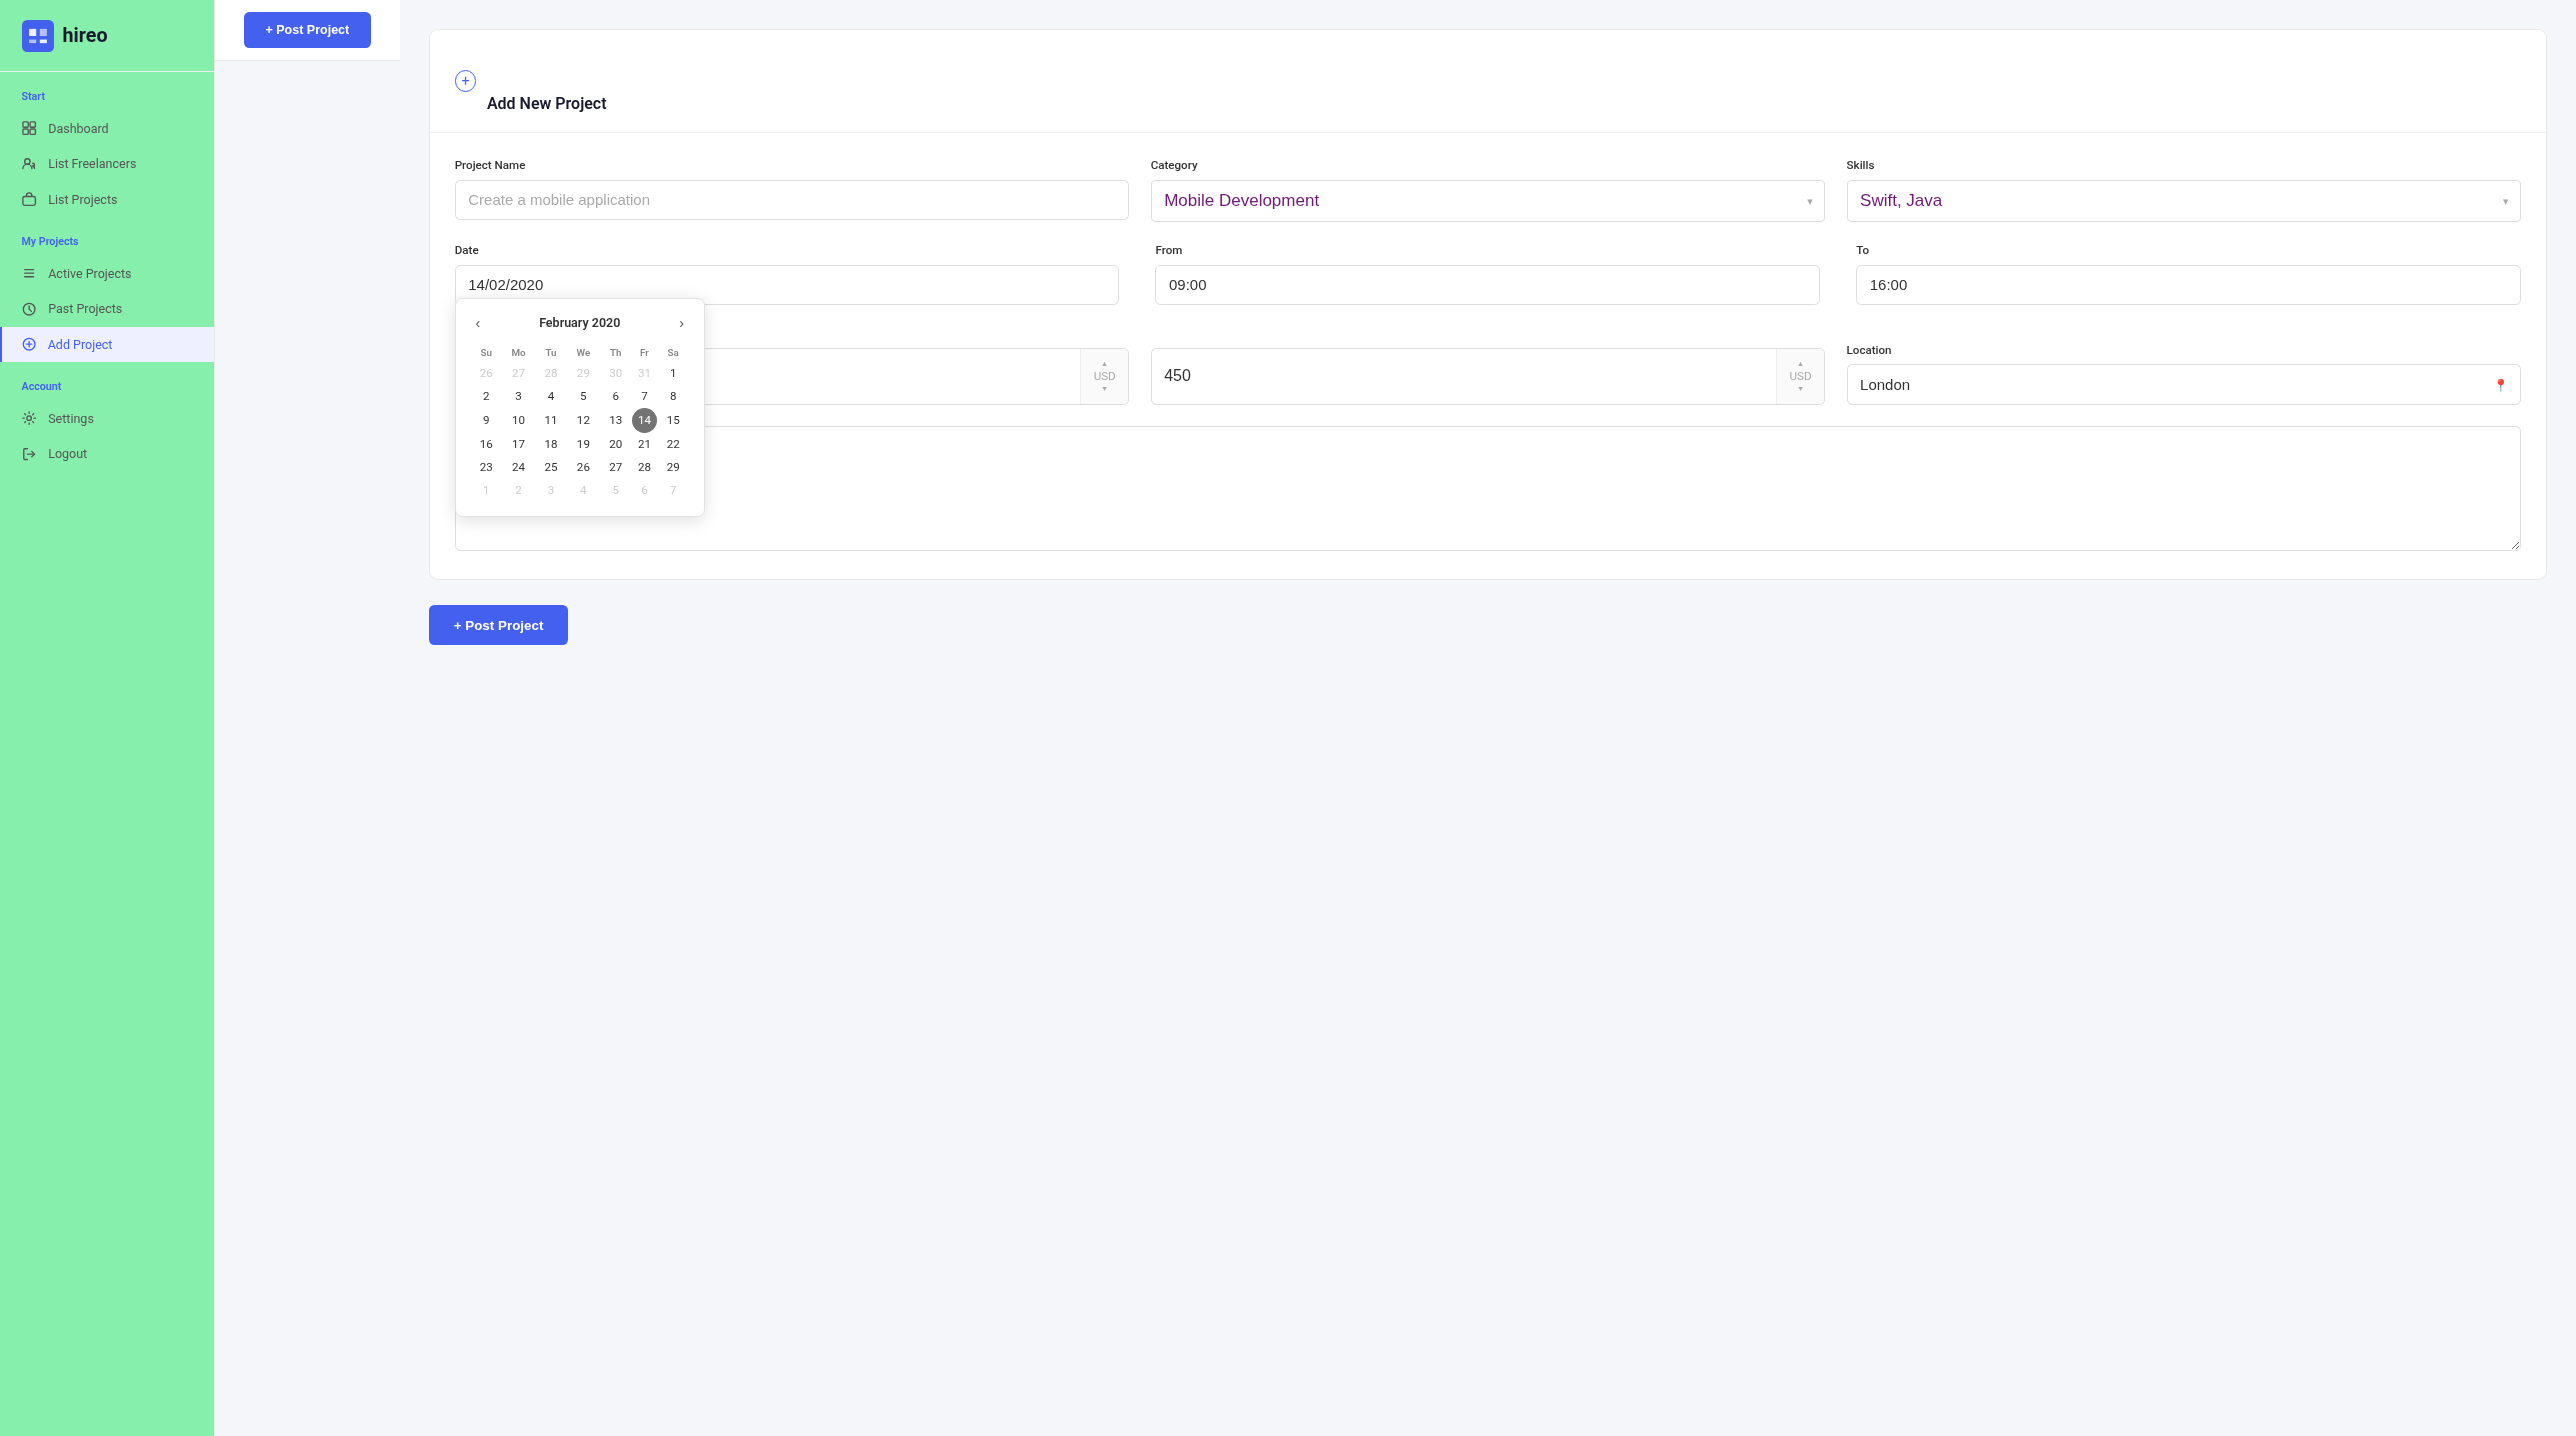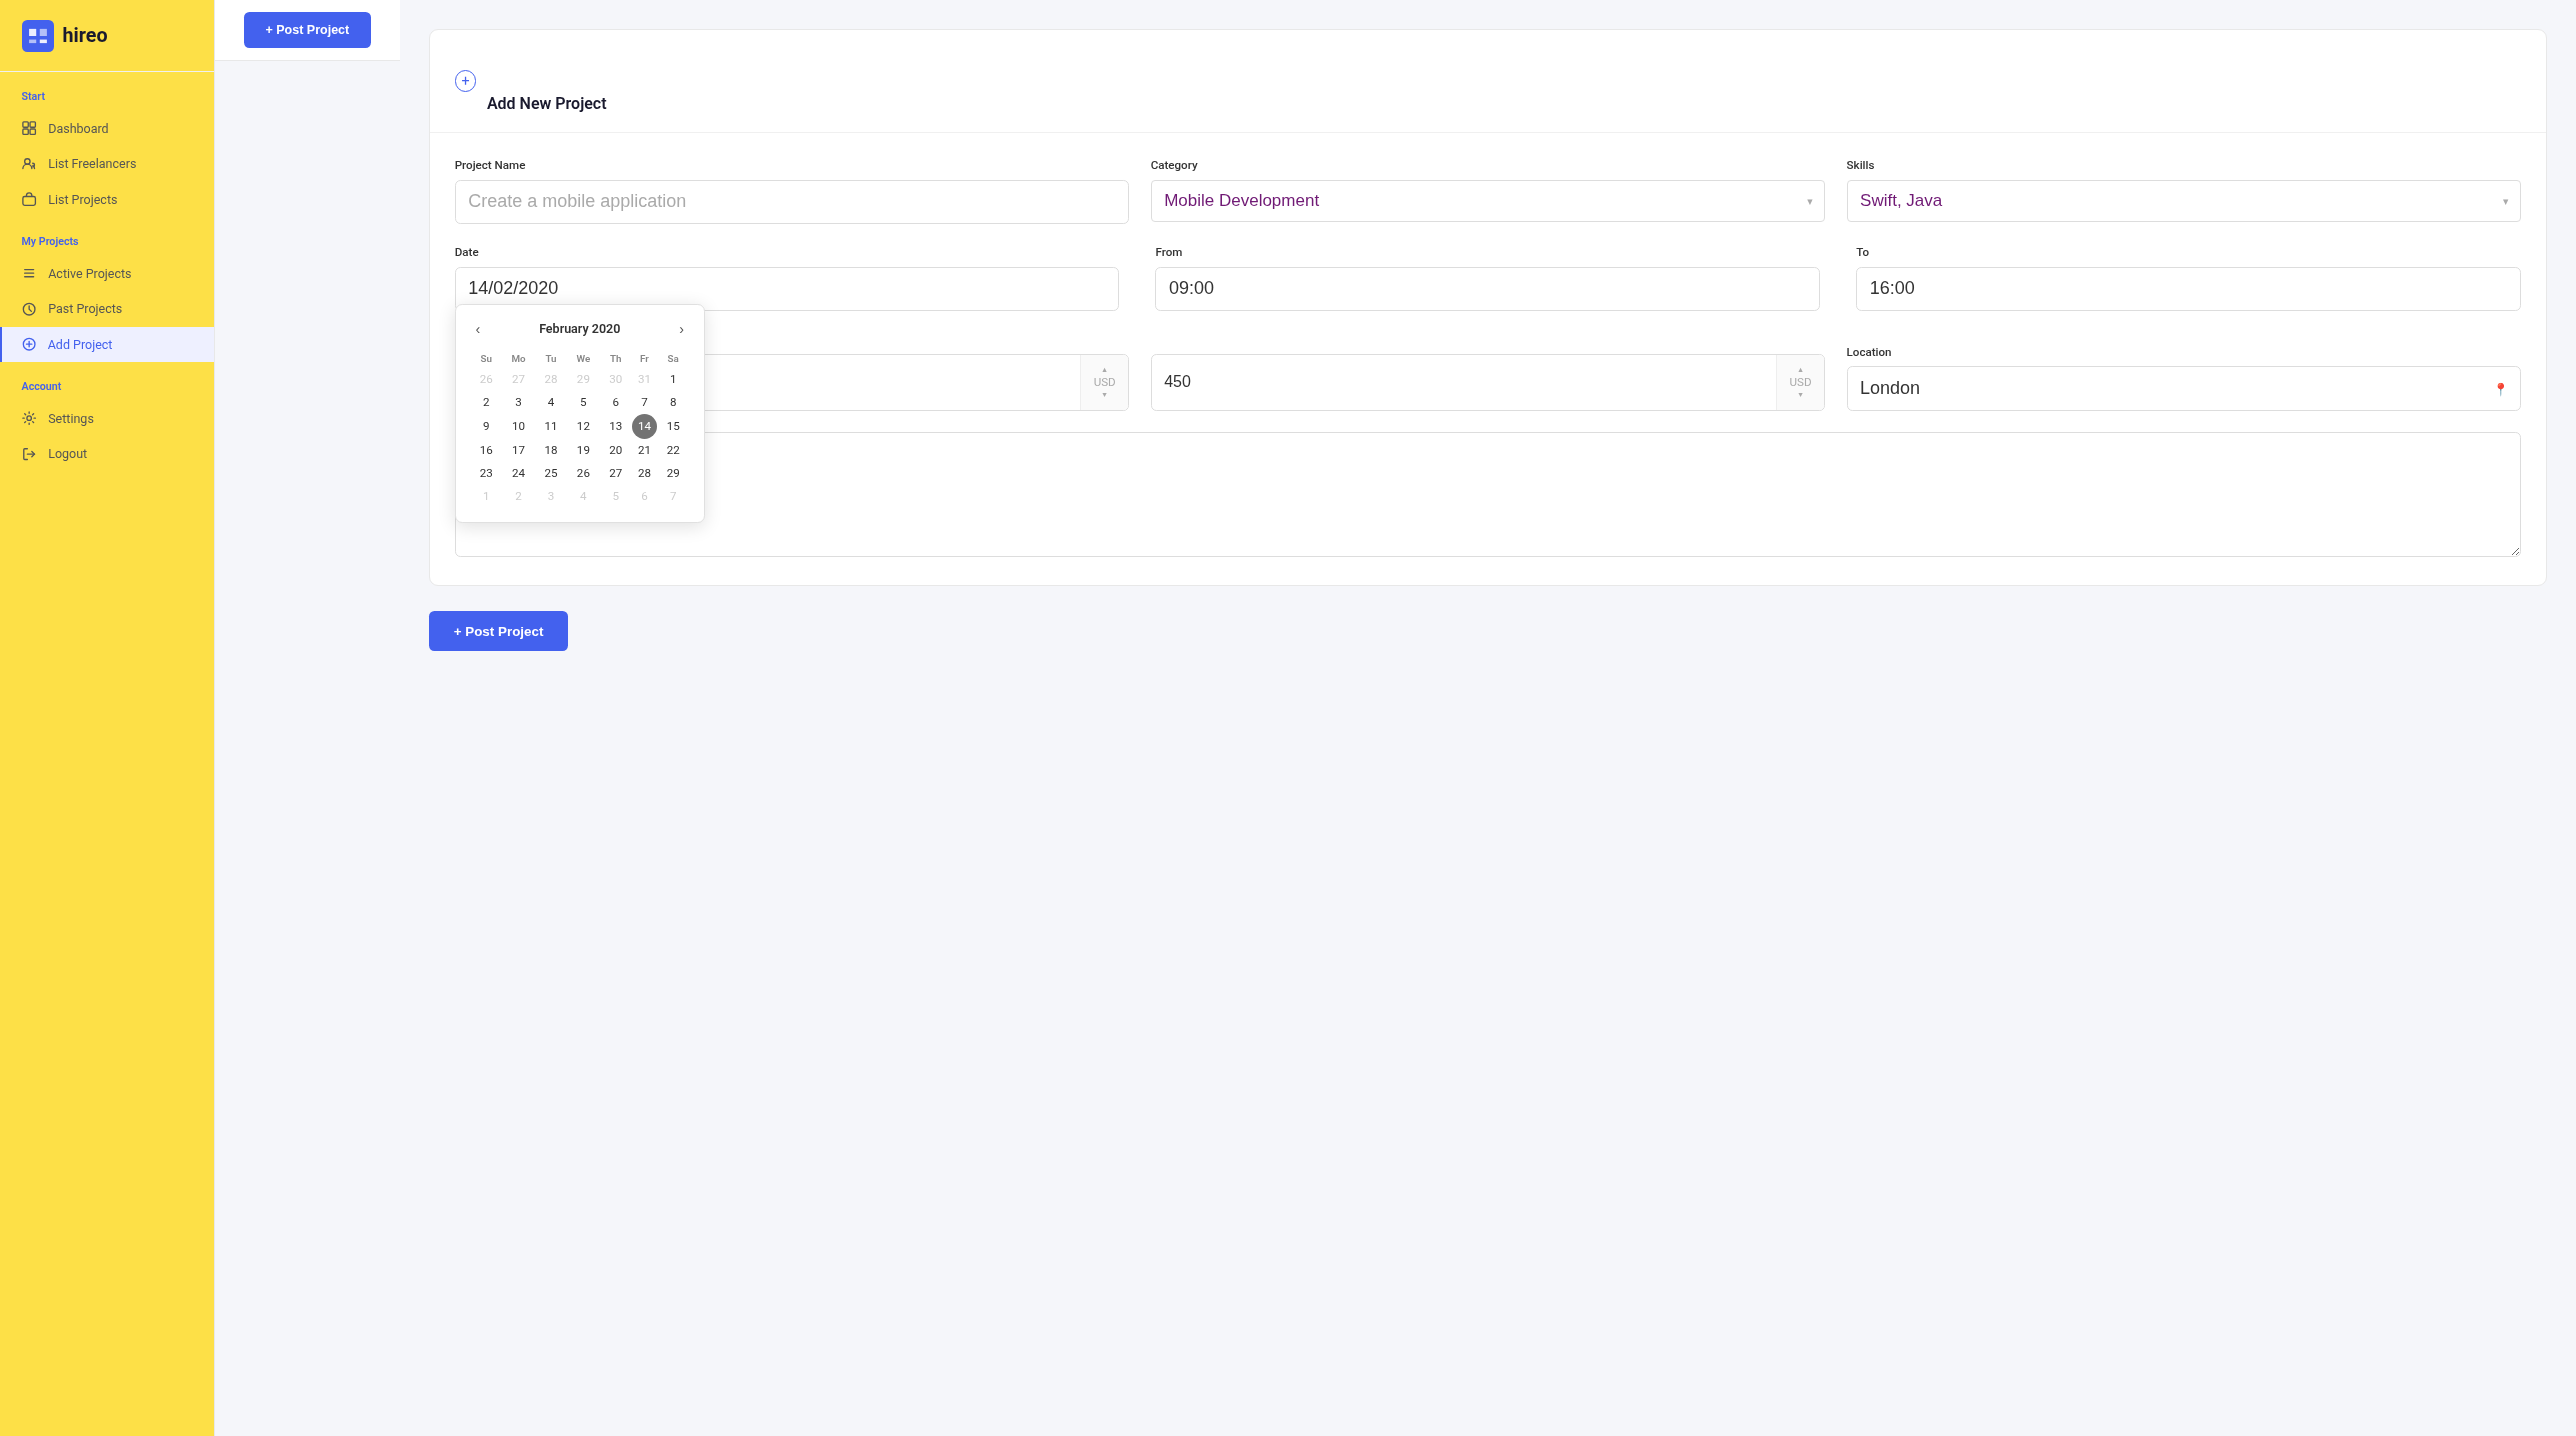--- a/index.html
+++ b/index.html
@@ -1,21 +1,21 @@
 <!DOCTYPE html>
 <html style="font-size:14.3px"><head>
   <meta charset="utf-8">
   <style>
     * { box-sizing: border-box; margin: 0; padding: 0; }
     body { font-family: -apple-system, BlinkMacSystemFont, 'Segoe UI', Roboto, sans-serif; background: #f5f6fa; display: flex; height: 100vh; overflow: hidden; }
 
     
     .sidebar {
       width: 215px;
-      background: #fde047;
+      background: #86efac;
       border-right: 0.9px solid #e8e8e8;
       display: flex;
       flex-direction: column;
       padding: 0;
       flex-shrink: 0;
     }
     .sidebar-logo {
       display: flex;
       align-items: center;
       padding: 19.7px 21.5px;
@@ -152,21 +152,21 @@
       font-size: 11.6px;
       font-weight: 500;
       color: #333;
       margin-bottom: 7.2px;
     }
     .form-control {
       width: 100%;
       border: 0.9px solid #ddd;
       border-radius: 5.4px;
       padding: 10.7px 12.5px;
-      font-size: 18px;
+      font-size: 15px;
       color: #333;
       outline: none;
       background: #fff;
     }
     .form-control::placeholder { color: #aaa; }
 
     .select-wrapper {
       position: relative;
     }
     .select-wrapper select {

